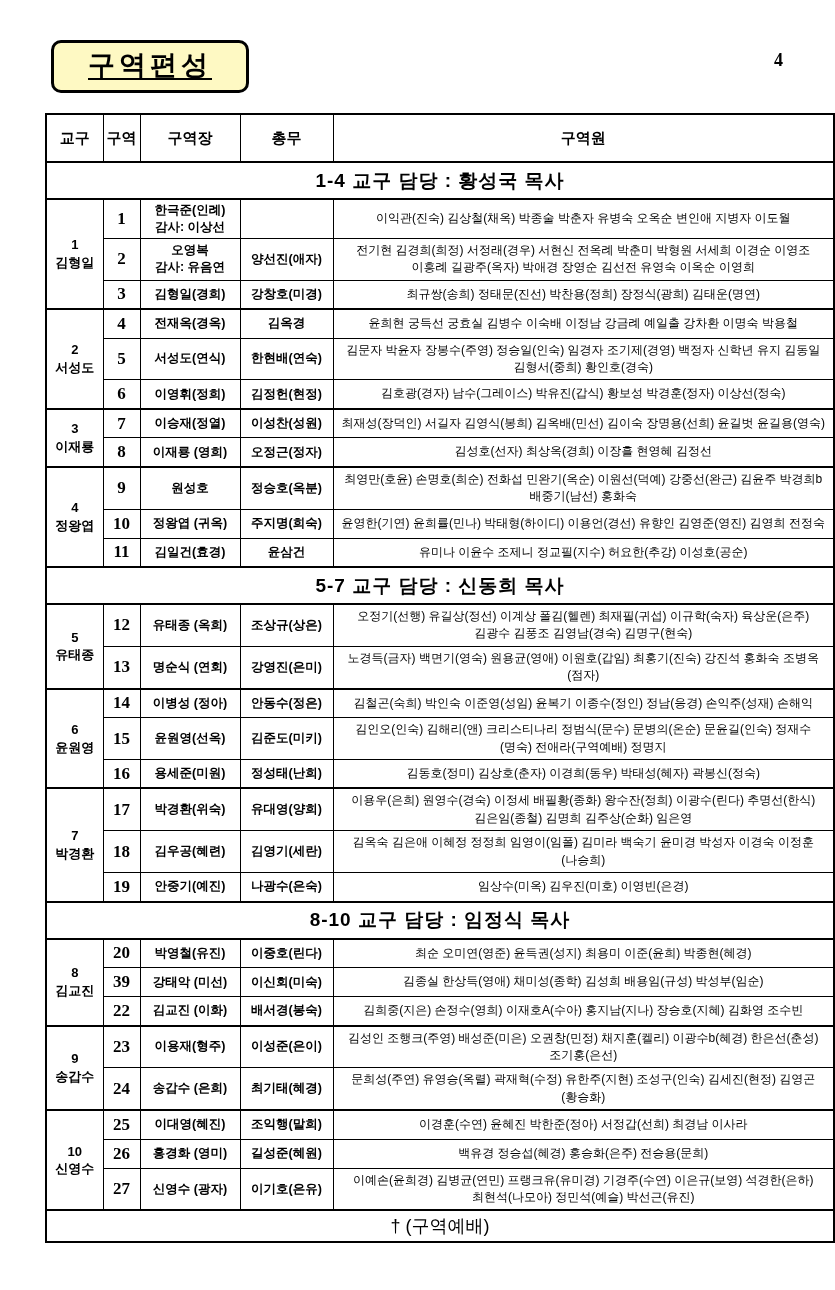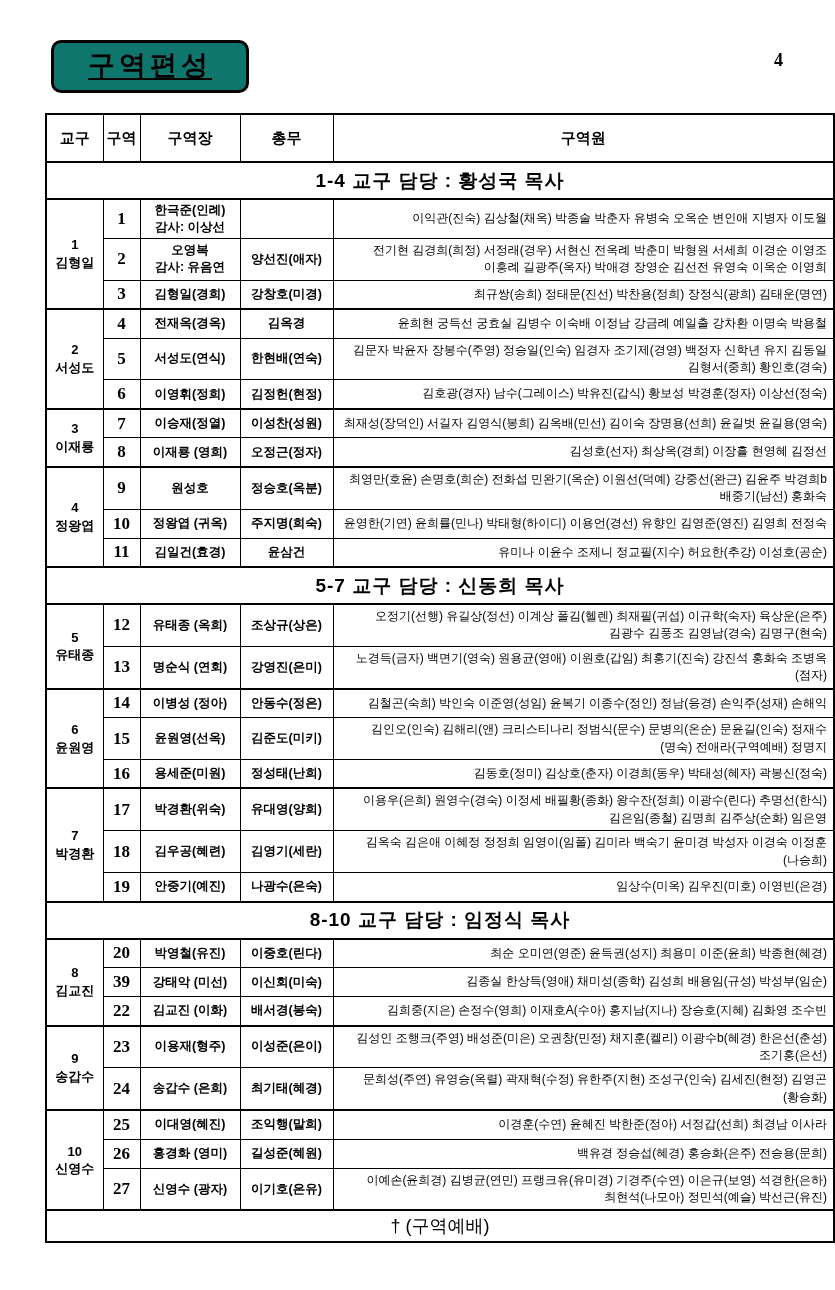--- a/index.html
+++ b/index.html
@@ -5,21 +5,21 @@
   html, body { margin:0; padding:0; background:#ffffff; }
   body {
     width:835px; height:1290px;
     font-family:"Liberation Sans","DejaVu Sans",sans-serif;
     color:#000; position:relative;
     -webkit-font-smoothing:antialiased;
   }
   .page { position:relative; padding:40px 44px 0 45px; box-sizing:border-box; }
   .title-box {
     display:inline-block; border:3px solid #000; border-radius:10px;
-    padding:4px 34px 7px 34px; margin-left:6px; background:#0f766e;
+    padding:4px 34px 7px 34px; margin-left:6px; background:#fef9c3;
   }
   .title-box h1 {
     margin:0; font-size:27px; font-weight:bold; letter-spacing:4px;
     text-decoration:underline; text-underline-offset:4px;
   }
   .page-number {
     position:absolute; top:50px; right:52px;
     font-family:"Liberation Serif","DejaVu Serif",serif;
     font-size:18px; font-weight:bold;
   }
@@ -54,21 +54,21 @@
   }
   td.num-cell {
     text-align:center; font-family:"Liberation Serif","DejaVu Serif",serif;
     font-size:17px; font-weight:bold;
   }
   td.leader-cell, td.sec-cell {
     text-align:center; font-weight:bold; font-size:12.5px;
     line-height:1.35; padding:2px 1px;
   }
   td.members-cell {
-    text-align:right; font-size:12px; line-height:1.45; padding:3px 6px;
+    text-align:center; font-size:12px; line-height:1.45; padding:3px 6px;
     word-break:keep-all;
   }
   tr.footer-row td {
     height:32px; text-align:center; vertical-align:middle;
     font-size:18px; border-top:2px solid #000;
   }
 </style>
 </head>
 <body>
 

